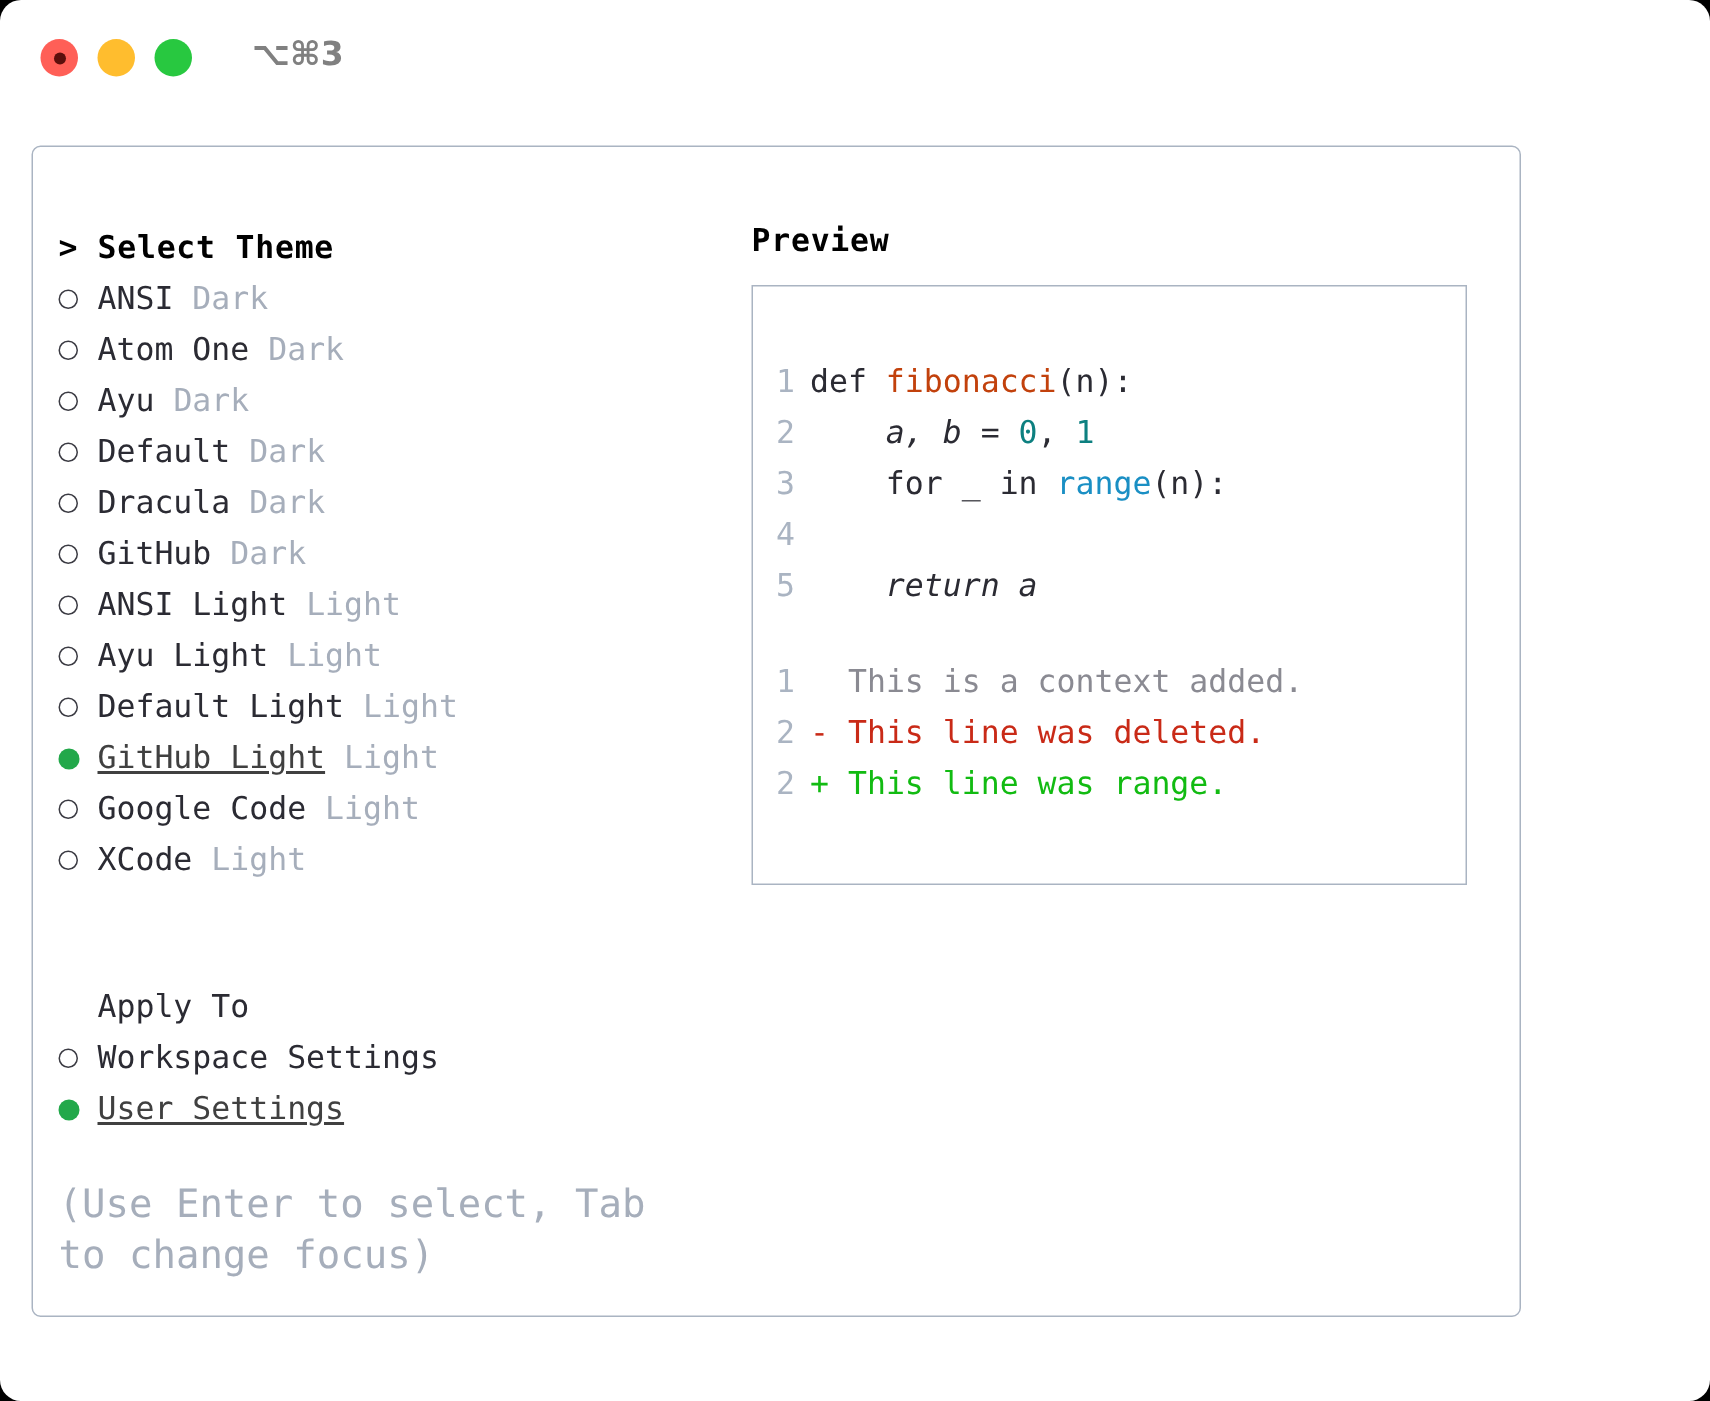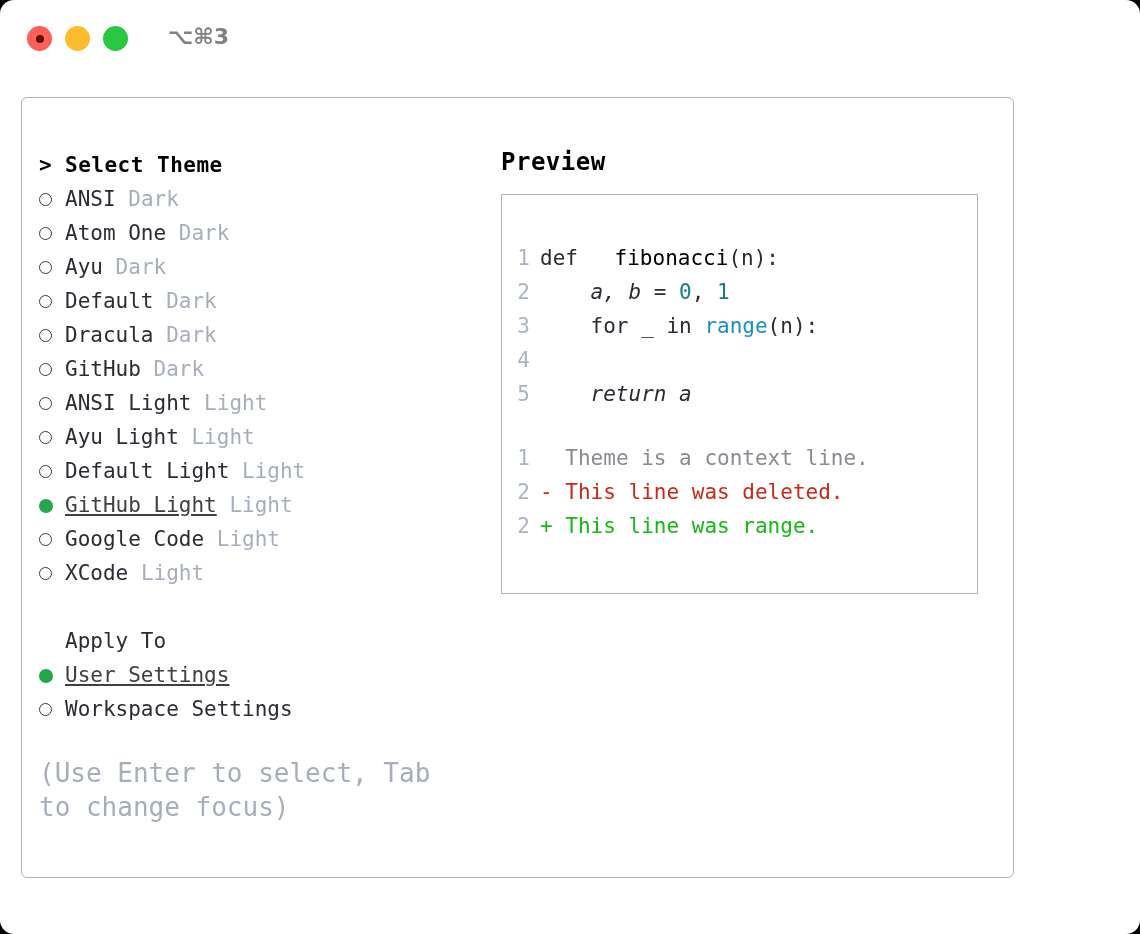--- a/index.html
+++ b/index.html
@@ -135,41 +135,42 @@
   .theme-name.selected { color: #404040; text-decoration: underline; }
   .theme-kind { color: #a6aebb; }
   .apply-header {
     height: 34px;
     display: flex;
     align-items: center;
     font-size: 21px;
     padding-left: 26px;
     color: #2b2b33;
     white-space: pre;
+    margin-top: 30px;
   }
   .spacer-row { height: 34px; }
 
   .hint {
     margin-top: 30px;
     font-size: 26px;
     line-height: 34px;
     color: #a6aebb;
     width: 410px;
     white-space: pre-wrap;
   }
 
   
   .right-col {
     position: absolute;
     left: 479px;
     top: 50px;
     width: 500px;
   }
   .preview-title {
-    font-size: 24px;
+    font-size: 21px;
     font-weight: bold;
     color: #000000;
     letter-spacing: 0.5px;
     margin-bottom: 18px;
     white-space: pre;
   }
   .preview-box {
     width: 477px;
     height: 400px;
     border: 1.5px solid #aab4c2;
@@ -187,21 +188,21 @@
   }
   .lineno {
     display: inline-block;
     width: 38px;
     flex: 0 0 38px;
     text-align: right;
     color: #aab4c2;
     padding-right: 10px;
     box-sizing: border-box;
   }
-  .tok-fn   { color: #000000; margin-left: 24px; }
+  .tok-fn   { color: #c2410c; }
   .tok-num  { color: #0d8080; }
   .tok-blue { color: #1a8fc4; }
   .tok-ital { font-style: italic; }
   .diff-gap { height: 30px; }
   .diff-ctx { color: #8a8a92; }
   .diff-del { color: #c92a17; }
   .diff-add { color: #12bb12; }
 </style>
 </head>
 <body>
@@ -313,27 +314,27 @@
         </div>
 
       </div>
 
       <div class="spacer-row"></div>
 
       <div>
         <div class="apply-header">Apply To</div>
 
         <div class="row">
+          <span class="marker"><span class="bullet-hollow"></span></span>
+          <span class="theme-name">Workspace Settings</span>
+        </div>
+
+        <div class="row">
           <span class="marker"><span class="bullet-filled"></span></span>
           <span class="theme-name selected">User Settings</span>
-        </div>
-
-        <div class="row">
-          <span class="marker"><span class="bullet-hollow"></span></span>
-          <span class="theme-name">Workspace Settings</span>
         </div>
       </div>
 
       <div class="hint">(Use Enter to select, Tab to change focus)</div>
     </div>
 
     <div class="right-col">
       <div class="preview-title">Preview</div>
 
       <div class="preview-box">
@@ -368,21 +369,21 @@
           <span class="lineno">5</span>
           <span class="tok-ital">    return a</span>
         </div>
 
         <div class="diff-gap"></div>
 
         <div class="code-line">
           <span class="lineno">1</span>
           <span class="diff-ctx"> </span>
           <span class="diff-ctx">&nbsp;</span>
-          <span class="diff-ctx">Theme is a context line.</span>
+          <span class="diff-ctx">This is a context added.</span>
         </div>
 
         <div class="code-line">
           <span class="lineno">2</span>
           <span class="diff-del">-</span>
           <span class="diff-del">&nbsp;</span>
           <span class="diff-del">This line was deleted.</span>
         </div>
 
         <div class="code-line">

